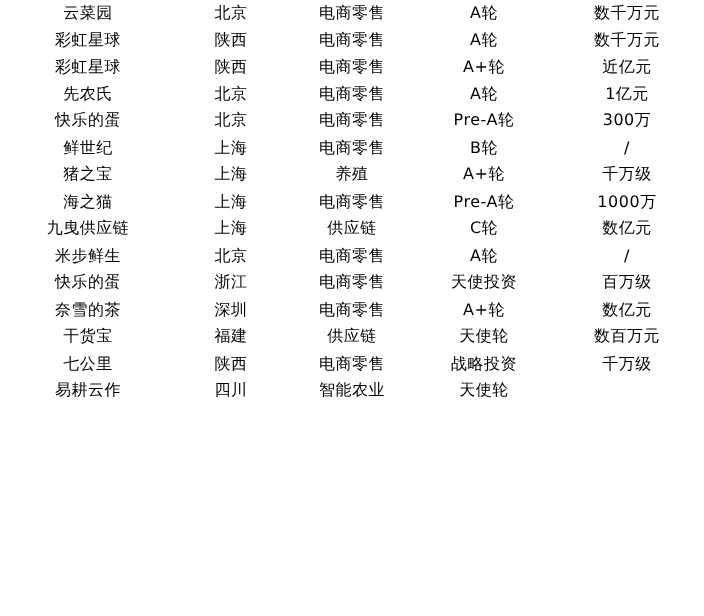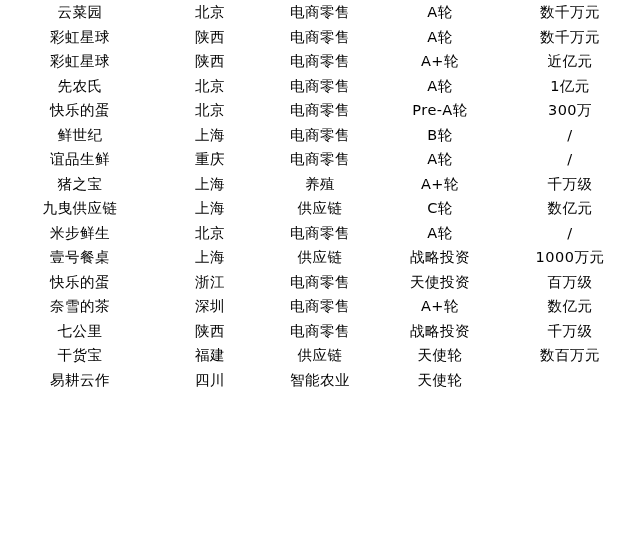--- a/index.html
+++ b/index.html
@@ -84,81 +84,74 @@
           <td class="c-amount">300万</td>
         </tr>
         <tr>
           <td class="c-name">鲜世纪</td>
           <td class="c-city">上海</td>
           <td class="c-sector">电商零售</td>
           <td class="c-round">B轮</td>
           <td class="c-amount">/</td>
         </tr>
         <tr>
-          <td class="c-name">谊品生鲜</td>
-          <td class="c-city">重庆</td>
-          <td class="c-sector">电商零售</td>
-          <td class="c-round">A轮</td>
-          <td class="c-amount">/</td>
-        </tr>
-        <tr>
           <td class="c-name">猪之宝</td>
           <td class="c-city">上海</td>
           <td class="c-sector">养殖</td>
           <td class="c-round">A+轮</td>
           <td class="c-amount">千万级</td>
+        </tr>
+        <tr>
+          <td class="c-name">海之猫</td>
+          <td class="c-city">上海</td>
+          <td class="c-sector">电商零售</td>
+          <td class="c-round">Pre-A轮</td>
+          <td class="c-amount">1000万</td>
         </tr>
         <tr>
           <td class="c-name">九曳供应链</td>
           <td class="c-city">上海</td>
           <td class="c-sector">供应链</td>
           <td class="c-round">C轮</td>
           <td class="c-amount">数亿元</td>
         </tr>
         <tr>
           <td class="c-name">米步鲜生</td>
           <td class="c-city">北京</td>
           <td class="c-sector">电商零售</td>
           <td class="c-round">A轮</td>
           <td class="c-amount">/</td>
         </tr>
         <tr>
-          <td class="c-name">壹号餐桌</td>
-          <td class="c-city">上海</td>
-          <td class="c-sector">供应链</td>
-          <td class="c-round">战略投资</td>
-          <td class="c-amount">1000万元</td>
-        </tr>
-        <tr>
           <td class="c-name">快乐的蛋</td>
           <td class="c-city">浙江</td>
           <td class="c-sector">电商零售</td>
           <td class="c-round">天使投资</td>
           <td class="c-amount">百万级</td>
         </tr>
         <tr>
           <td class="c-name">奈雪的茶</td>
           <td class="c-city">深圳</td>
           <td class="c-sector">电商零售</td>
           <td class="c-round">A+轮</td>
           <td class="c-amount">数亿元</td>
         </tr>
         <tr>
+          <td class="c-name">干货宝</td>
+          <td class="c-city">福建</td>
+          <td class="c-sector">供应链</td>
+          <td class="c-round">天使轮</td>
+          <td class="c-amount">数百万元</td>
+        </tr>
+        <tr>
           <td class="c-name">七公里</td>
           <td class="c-city">陕西</td>
           <td class="c-sector">电商零售</td>
           <td class="c-round">战略投资</td>
           <td class="c-amount">千万级</td>
-        </tr>
-        <tr>
-          <td class="c-name">干货宝</td>
-          <td class="c-city">福建</td>
-          <td class="c-sector">供应链</td>
-          <td class="c-round">天使轮</td>
-          <td class="c-amount">数百万元</td>
         </tr>
         <tr>
           <td class="c-name">易耕云作</td>
           <td class="c-city">四川</td>
           <td class="c-sector">智能农业</td>
           <td class="c-round">天使轮</td>
           <td class="c-amount"></td>
         </tr>
       </tbody>
   </table>

